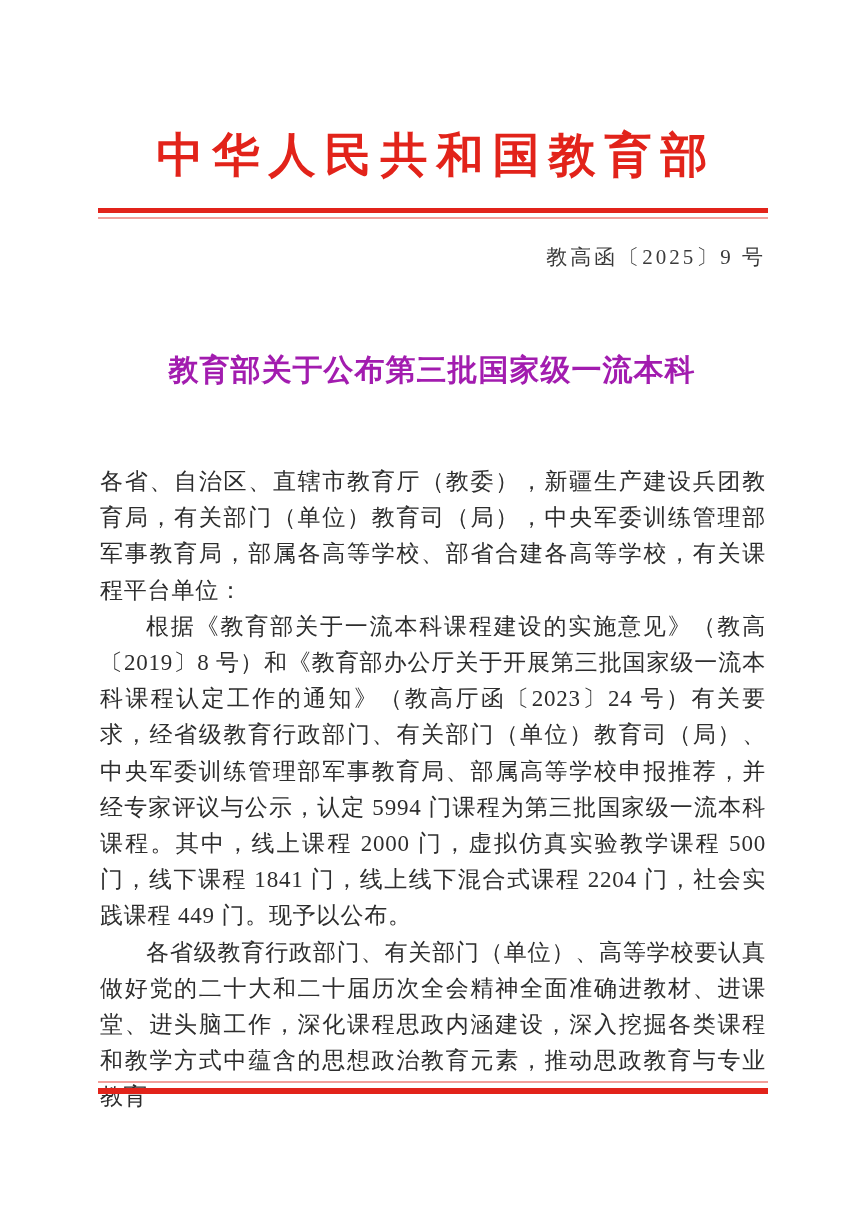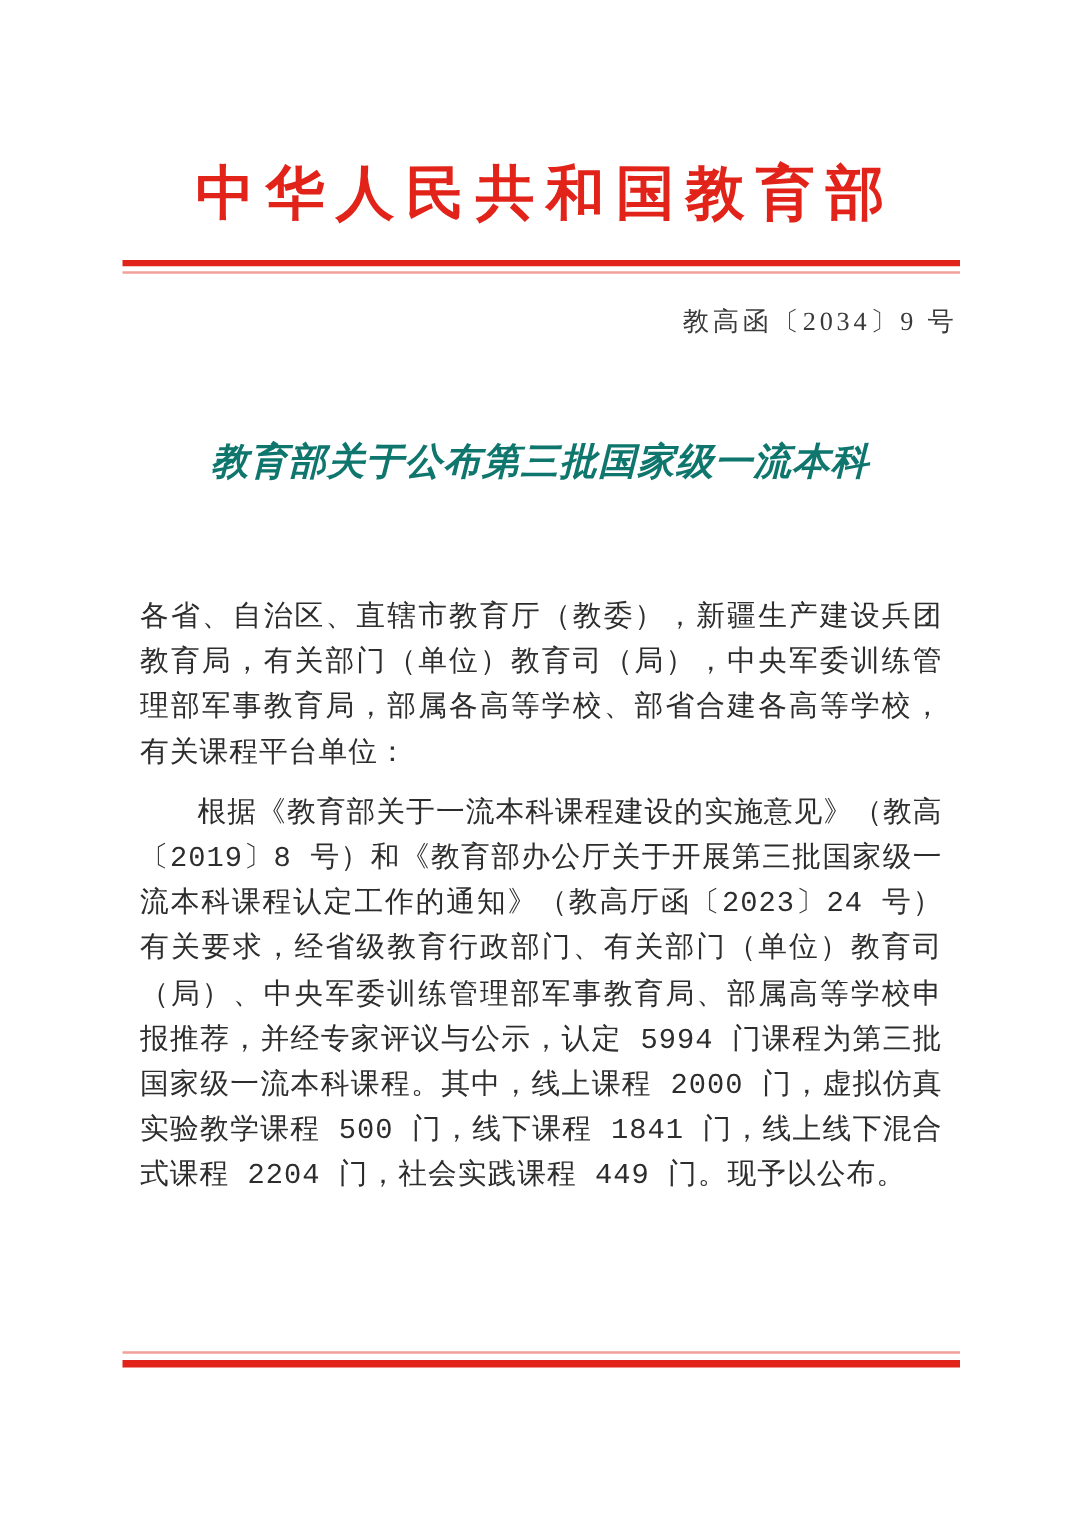--- a/index.html
+++ b/index.html
@@ -51,62 +51,62 @@
   .notice-title {
     position: absolute;
     top: 351px;
     left: 0;
     width: 100%;
     text-align: center;
     font-size: 30px;
     line-height: 37px;
     font-weight: 700;
     letter-spacing: 1px;
-    color: #0f766e;
-    font-style: italic;
+    color: #a21caf;
   }
   .doc-body {
     position: absolute;
     top: 464px;
     left: 100px;
     width: 666px;
     font-size: 23px;
     line-height: 36.2px;
     letter-spacing: 0.8px;
     color: #2d2d2d;
     text-align: justify;
     text-justify: inter-ideograph;
   }
-  .doc-body p { margin: 12px; font-family: Liberation Mono, monospace; }
+  .doc-body p { margin: 0; }
   .doc-body p.indent { text-indent: 2em; }
   .rule-footer { top: 1081px; }
   .rule-footer .rule-thin  { height: 2px; background: #f2a09b; }
   .rule-footer .rule-thick { height: 6px; background: #e2231a; margin-top: 5px; }
 </style>
 </head>
 <body>
 
 <div class="page">
 
   <h1 class="org-name">中华人民共和国教育部</h1>
 
   <div class="rule rule-header">
     <div class="rule-thick"></div>
     <div class="rule-thin"></div>
   </div>
 
-  <div class="doc-number">教高函〔2034〕9 号</div>
+  <div class="doc-number">教高函〔2025〕9 号</div>
 
   <div class="notice-title">
     <div>教育部关于公布第三批国家级一流本科</div>
   </div>
 
   <div class="doc-body">
       <p>各省、自治区、直辖市教育厅（教委），新疆生产建设兵团教育局，有关部门（单位）教育司（局），中央军委训练管理部军事教育局，部属各高等学校、部省合建各高等学校，有关课程平台单位：</p>
       <p class="indent">根据《教育部关于一流本科课程建设的实施意见》（教高〔2019〕8 号）和《教育部办公厅关于开展第三批国家级一流本科课程认定工作的通知》（教高厅函〔2023〕24 号）有关要求，经省级教育行政部门、有关部门（单位）教育司（局）、中央军委训练管理部军事教育局、部属高等学校申报推荐，并经专家评议与公示，认定 5994 门课程为第三批国家级一流本科课程。其中，线上课程 2000 门，虚拟仿真实验教学课程 500 门，线下课程 1841 门，线上线下混合式课程 2204 门，社会实践课程 449 门。现予以公布。</p>
+      <p class="indent">各省级教育行政部门、有关部门（单位）、高等学校要认真做好党的二十大和二十届历次全会精神全面准确进教材、进课堂、进头脑工作，深化课程思政内涵建设，深入挖掘各类课程和教学方式中蕴含的思想政治教育元素，推动思政教育与专业教育</p>
     </div>
 
   <div class="rule rule-footer">
     <div class="rule-thin"></div>
     <div class="rule-thick"></div>
   </div>
 
 </div>
 
 </body></html>

